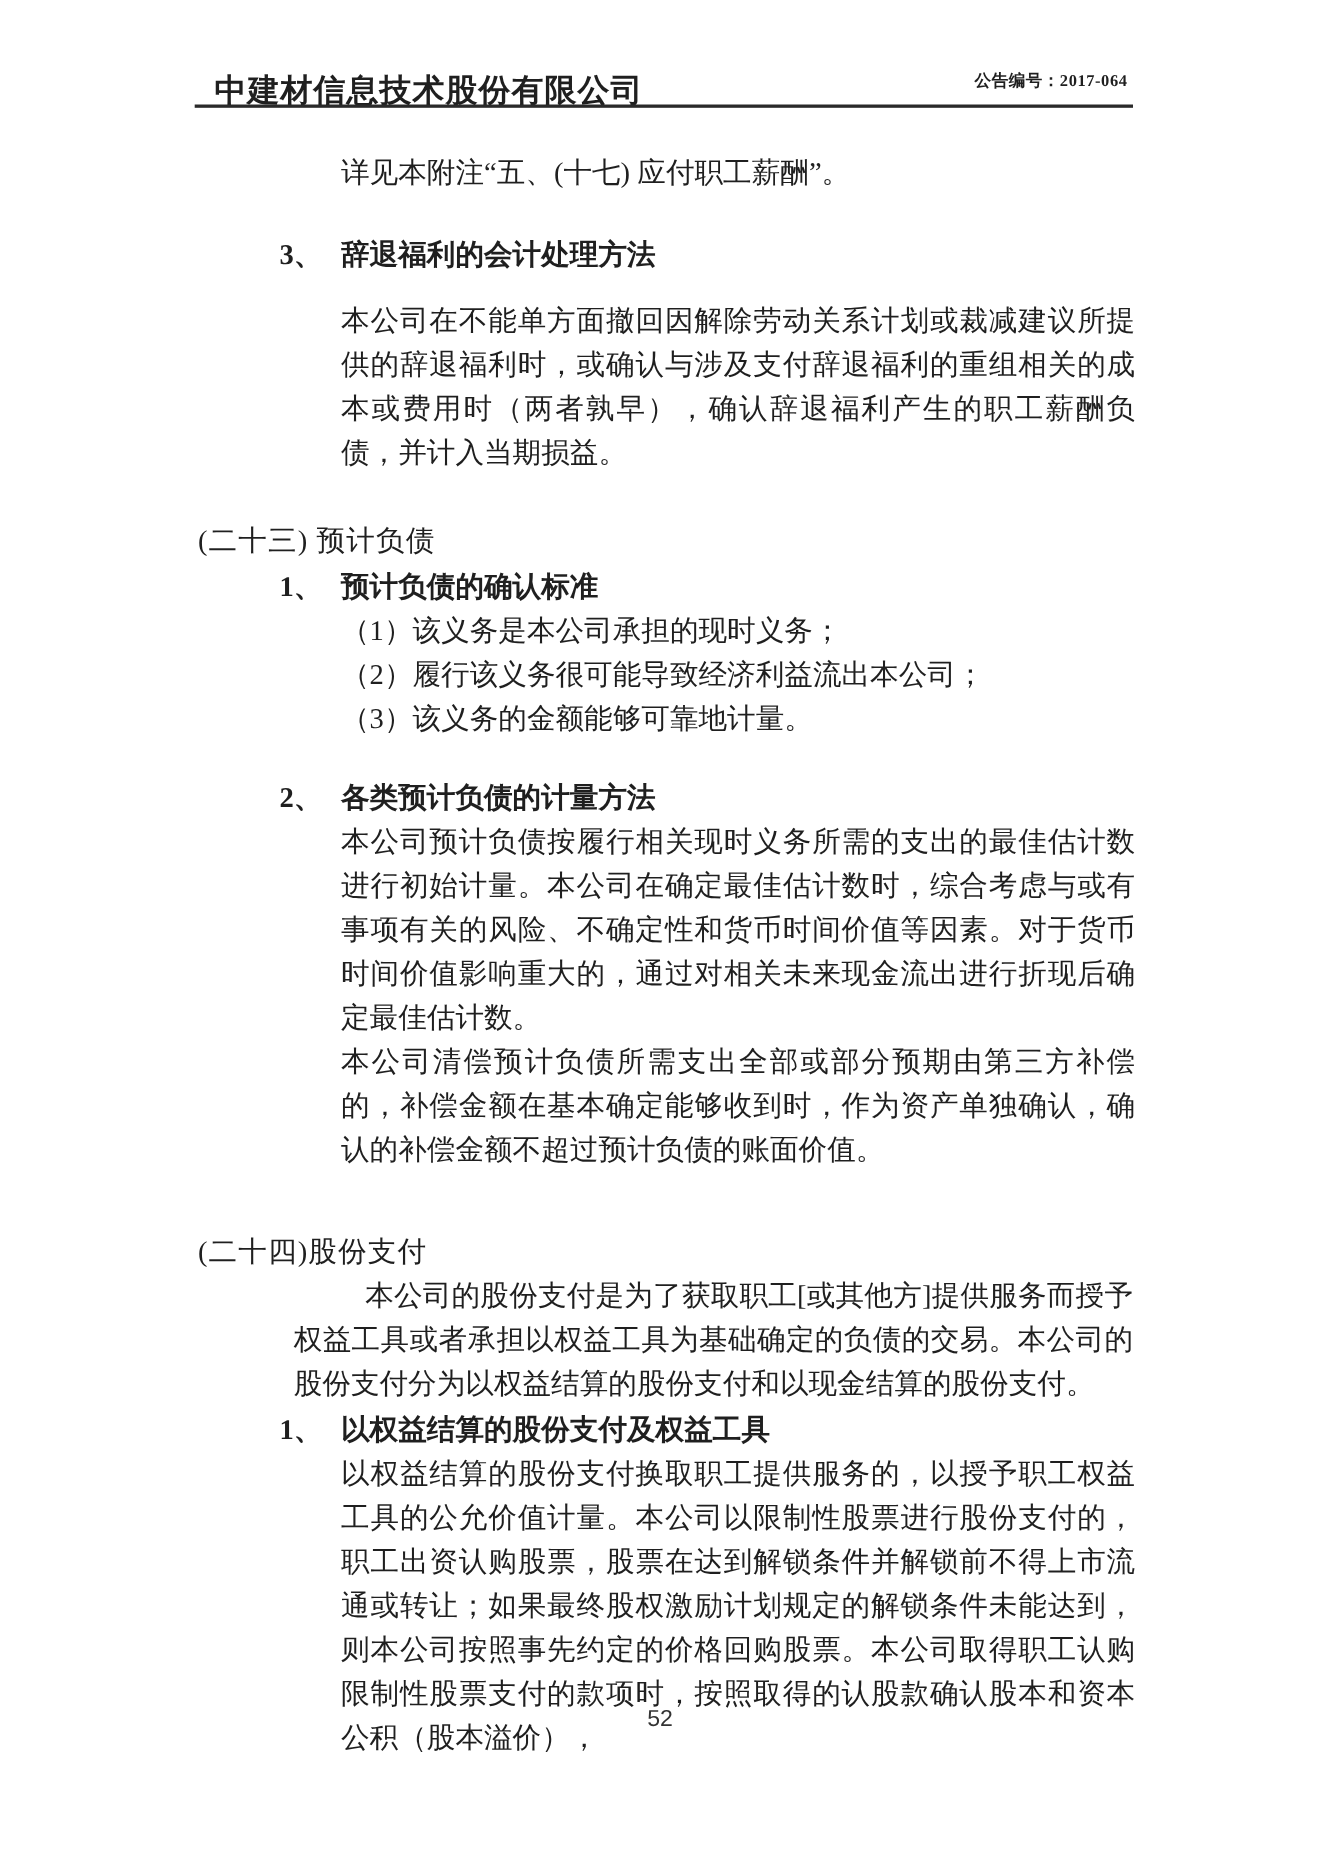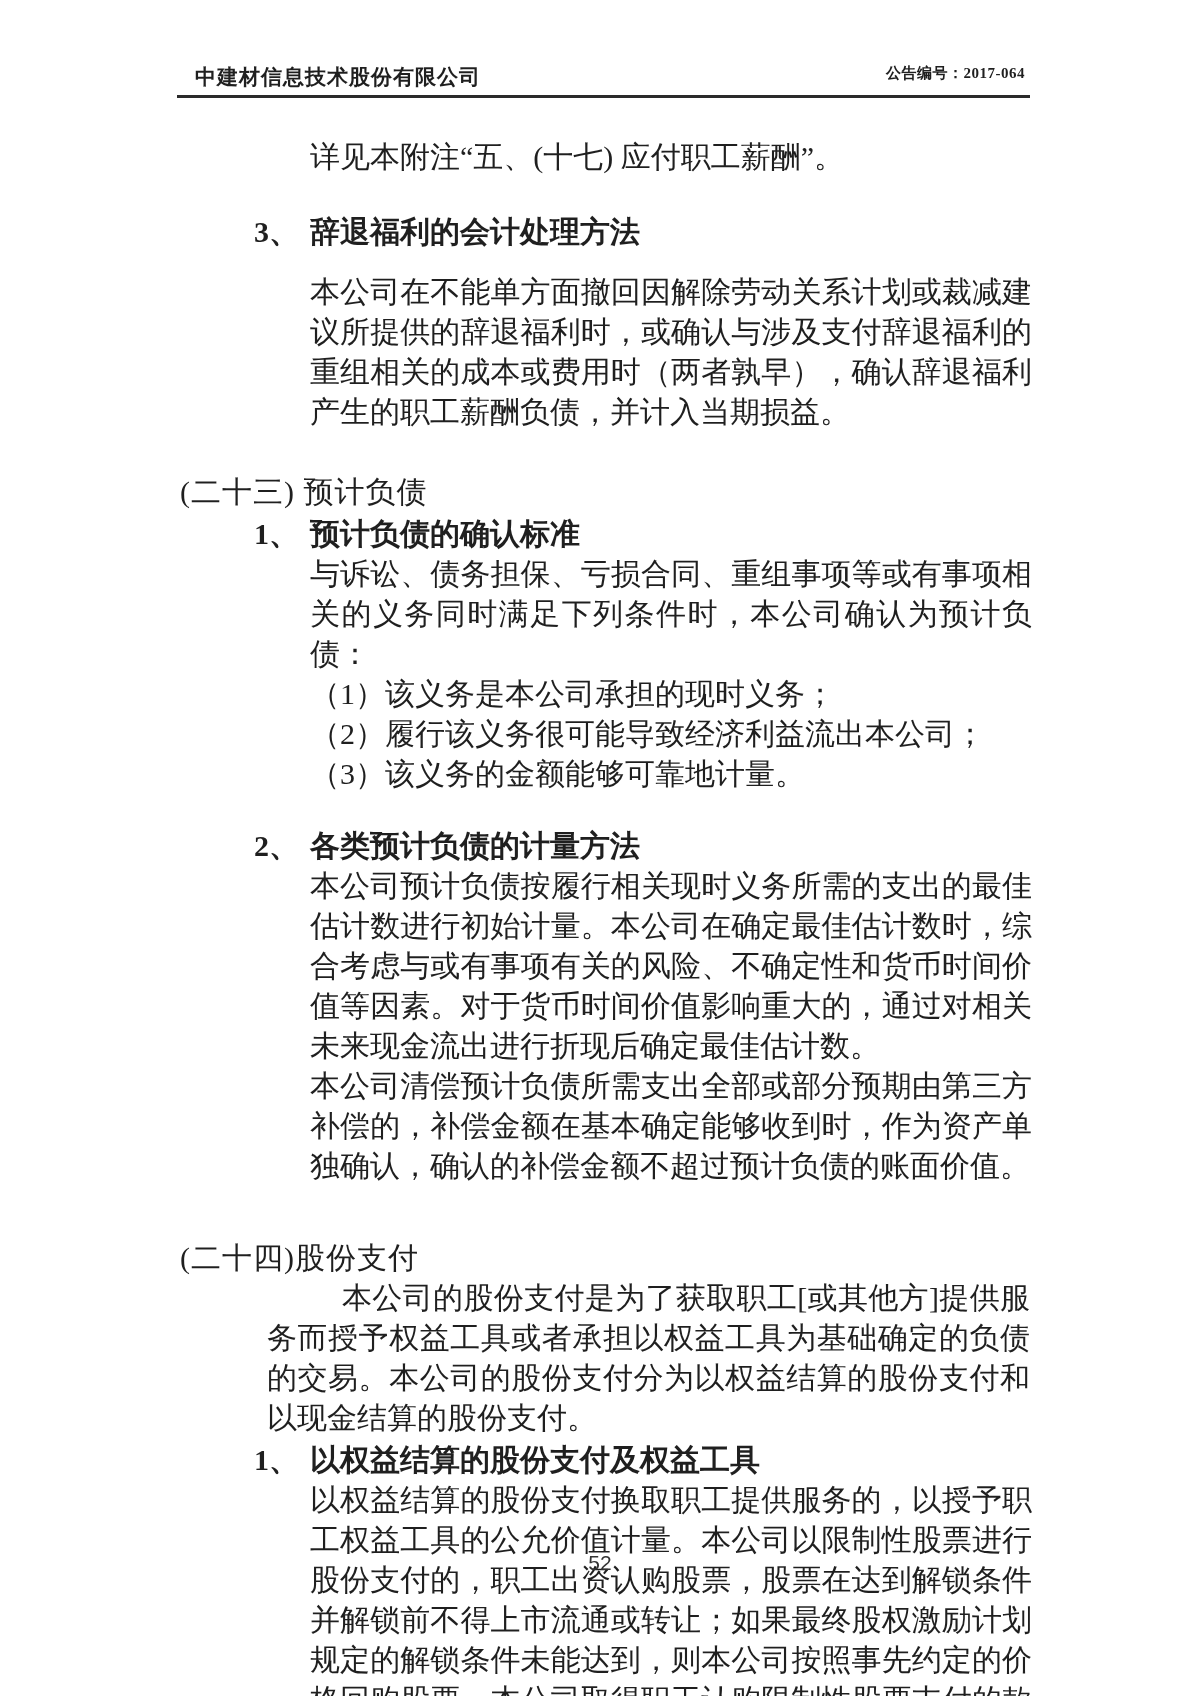--- a/index.html
+++ b/index.html
@@ -8,35 +8,35 @@
     width:1200px;height:1696px;
     margin:0 auto;
     background:#ffffff;
     font-family:"Liberation Serif","DejaVu Serif",serif;
     color:#1f1f1f;
     overflow:hidden;
   }
   
   .hdr-company{
     position:absolute;top:63px;left:195px;
-    font-size:21px;font-weight:700;letter-spacing:1px;
+    font-size:29px;font-weight:700;letter-spacing:1px;
     white-space:nowrap;
   }
   .hdr-notice{
     position:absolute;top:64px;right:175px;
     font-size:15px;font-weight:700;letter-spacing:.5px;
     white-space:nowrap;
   }
   .hdr-rule{
     position:absolute;top:95px;left:177px;
     width:853px;height:3px;background:#2a2a2a;
   }
   
   main{position:absolute;top:0;left:0;width:1200px;}
-  main div{line-height:40px;font-size:30px;}
+  main div{line-height:40px;font-size:26px;}
   .note      {margin:137px 0 0 310px;width:722px;}
   .h-line    {display:flex;font-weight:700;}
   .h-num     {width:56px;flex:0 0 56px;}
   .h3        {margin:35px 0 0 254px;}
   .body-std  {margin:20px 0 0 310px;width:722px;text-align:justify;}
   .sec-head  {margin:40px 0 0 180px;font-weight:400;letter-spacing:1px;}
   .h23-1     {margin:2px 0 0 254px;}
   .b23-1     {margin:0 0 0 310px;width:722px;text-align:justify;}
   .item      {margin:0 0 0 310px;width:722px;}
   .h23-2     {margin:32px 0 0 254px;}
@@ -71,21 +71,20 @@
       <span>辞退福利的会计处理方法</span>
     </div>
     <div class="body-std">本公司在不能单方面撤回因解除劳动关系计划或裁减建议所提供的辞退福利时，或确认与涉及支付辞退福利的重组相关的成本或费用时（两者孰早），确认辞退福利产生的职工薪酬负债，并计入当期损益。</div>
 
     <div class="sec-head">(二十三) 预计负债</div>
 
     <div class="h23-1 h-line">
       <span class="h-num">1、</span>
       <span>预计负债的确认标准</span>
     </div>
-    <div class="b23-1">与诉讼、债务担保、亏损合同、重组事项等或有事项相关的义务同时满足下列条件时，本公司确认为预计负债：</div>
     <div class="item">（1）该义务是本公司承担的现时义务；</div>
     <div class="item">（2）履行该义务很可能导致经济利益流出本公司；</div>
     <div class="item">（3）该义务的金额能够可靠地计量。</div>
 
     <div class="h23-2 h-line">
       <span class="h-num">2、</span>
       <span>各类预计负债的计量方法</span>
     </div>
     <div class="b23-2">本公司预计负债按履行相关现时义务所需的支出的最佳估计数进行初始计量。本公司在确定最佳估计数时，综合考虑与或有事项有关的风险、不确定性和货币时间价值等因素。对于货币时间价值影响重大的，通过对相关未来现金流出进行折现后确定最佳估计数。</div>
     <div class="b23-2">本公司清偿预计负债所需支出全部或部分预期由第三方补偿的，补偿金额在基本确定能够收到时，作为资产单独确认，确认的补偿金额不超过预计负债的账面价值。</div>

